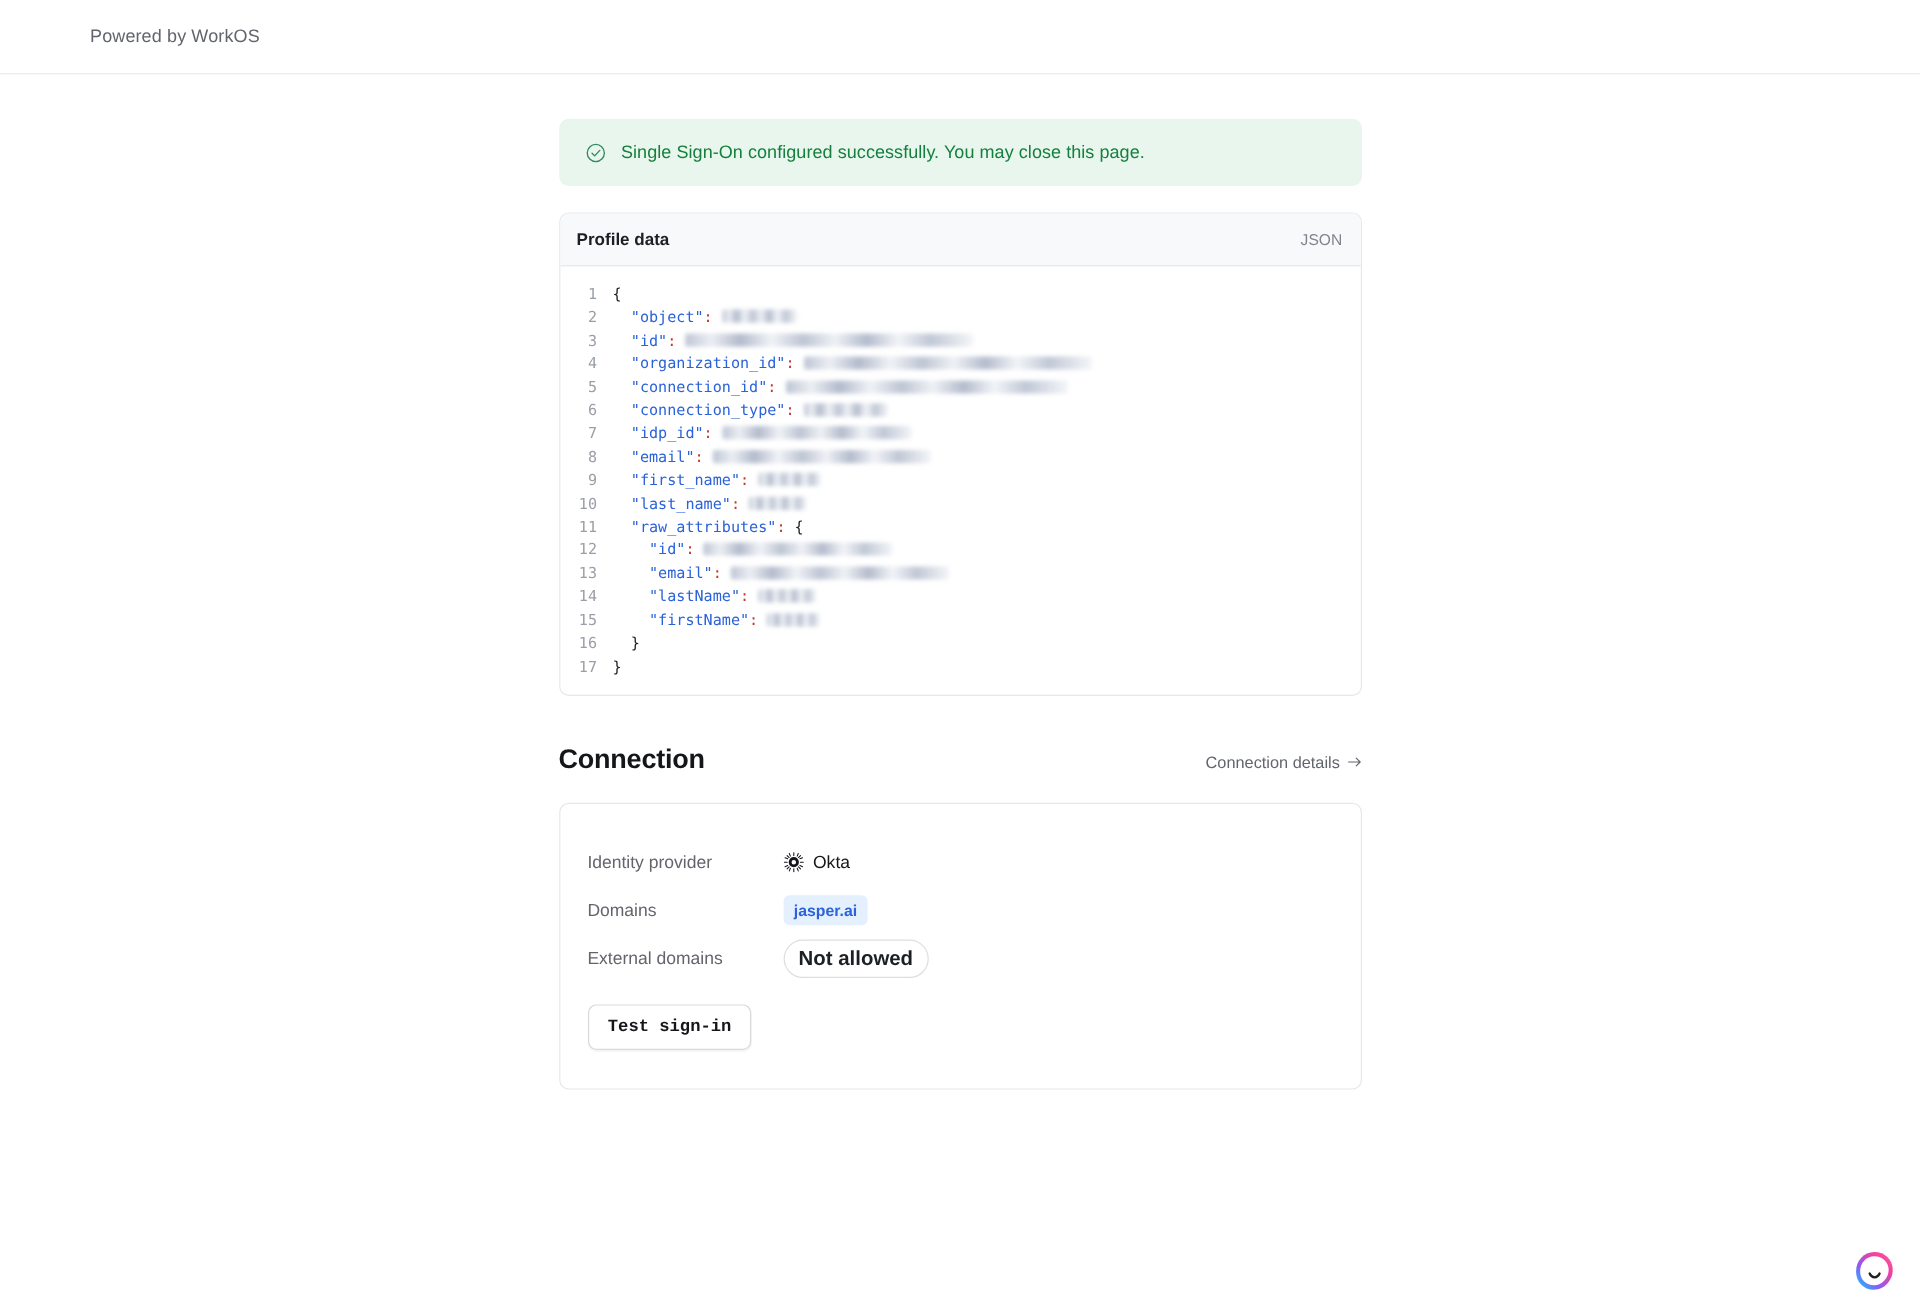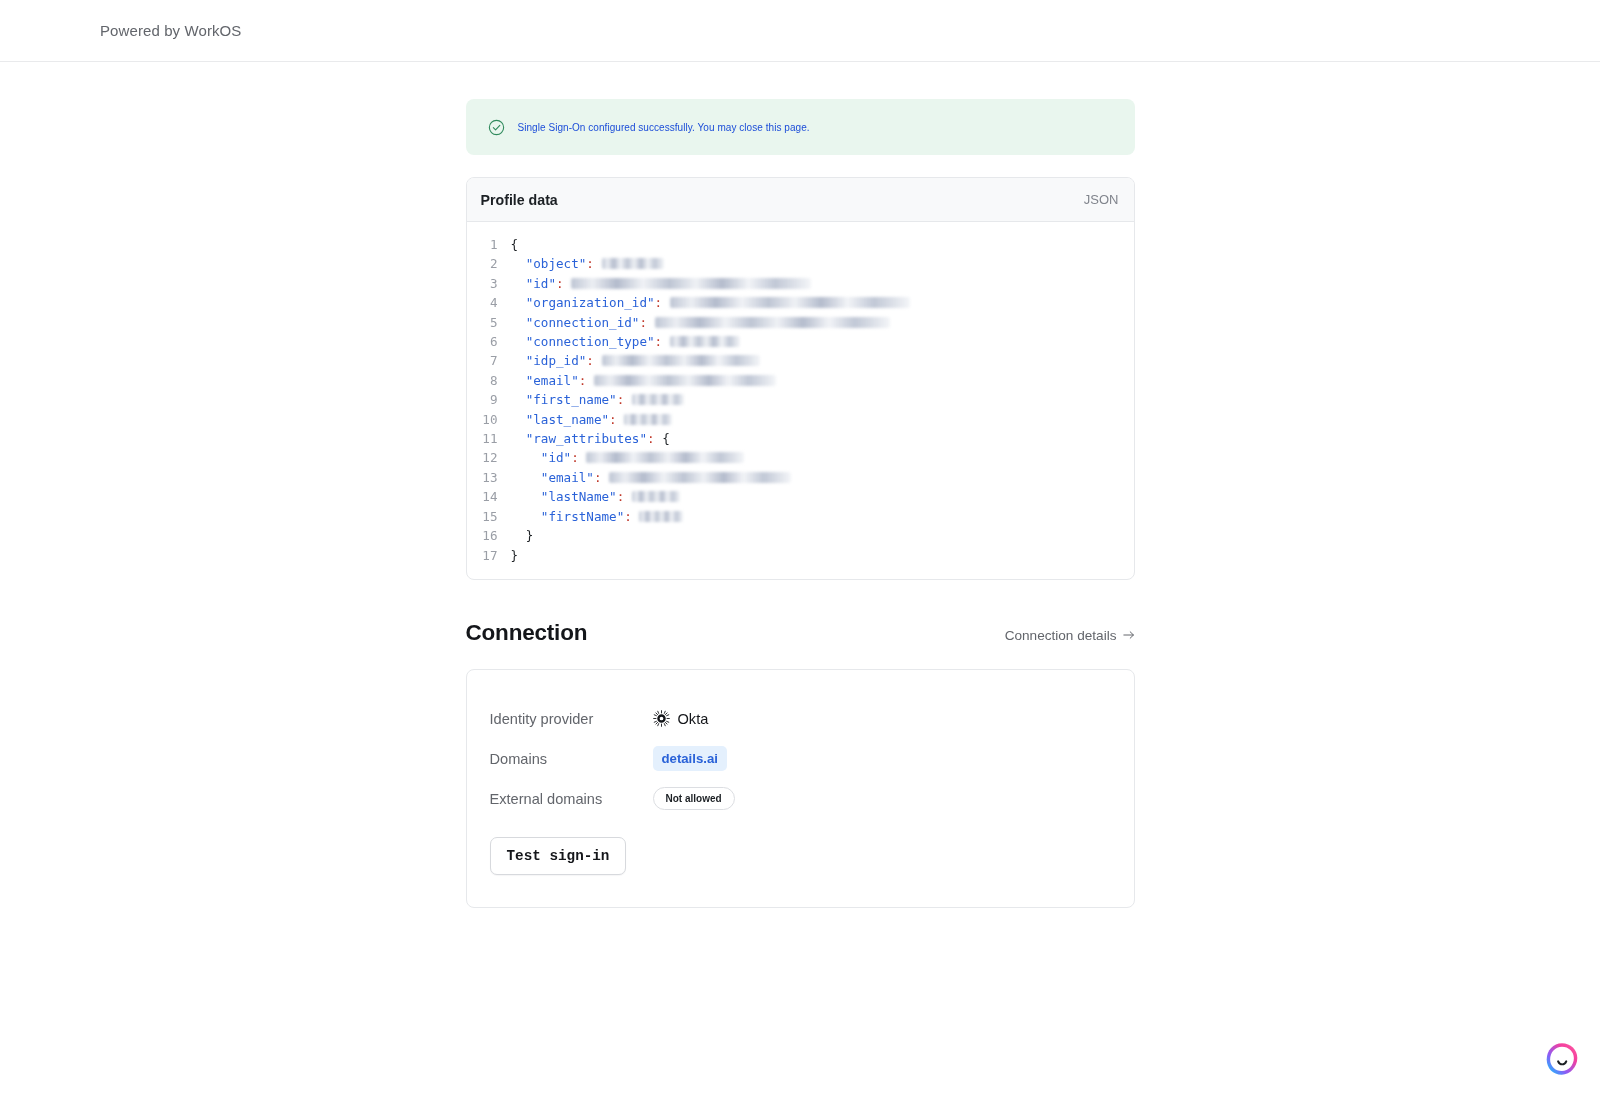--- a/index.html
+++ b/index.html
@@ -11,21 +11,21 @@
     -webkit-font-smoothing: antialiased;
   }
   body { position: relative; overflow: hidden; }
 
   
   .topbar {
     height: 62px;
     border-bottom: 1px solid #e9eaec;
     display: flex;
     align-items: center;
-    padding-left: 100px;
+    padding-left: 75px;
   }
   .powered-by {
     font-size: 15px;
     color: #62656b;
     letter-spacing: .1px;
   }
 
   
   .page {
     width: 669px;
@@ -38,22 +38,22 @@
     background: #e9f6ee;
     border-radius: 8px;
     height: 56px;
     display: flex;
     align-items: center;
     padding-left: 22px;
     gap: 13px;
   }
   .banner-icon { width: 17px; height: 17px; display: block; flex: none; }
   .banner-text {
-    font-size: 10px;
-    color: #1d4ed8;
+    font-size: 15px;
+    color: #15803d;
     letter-spacing: .05px;
     text-align: center;
   }
 
   
   .card {
     margin-top: 22px;
     border: 1px solid #e6e8eb;
     border-radius: 8px;
     background: #fff;
@@ -162,21 +162,21 @@
     color: #2a62d8;
     font-size: 13.2px;
     font-weight: bold;
     border-radius: 5px;
     padding: 5px 9px;
     display: inline-block;
   }
   .pill {
     border: 1px solid #dcdee2;
     border-radius: 999px;
-    font-size: 10px;
+    font-size: 17px;
     font-weight: bold;
     color: #1c2024;
     padding: 5px 12px;
     display: inline-block;
     background: #fff;
   }
 
   .btn {
     margin-top: 18px;
     display: inline-block;
@@ -289,21 +289,21 @@
               </g>
             </g>
           </svg>
         </span>
         <span class="idp-name">Okta</span>
       </span>
     </div>
 
     <div class="row">
       <span class="row-label">Domains</span>
-      <span class="chip">details.ai</span>
+      <span class="chip">jasper.ai</span>
     </div>
 
     <div class="row">
       <span class="row-label">External domains</span>
       <span class="pill">Not allowed</span>
     </div>
 
     <button class="btn">Test sign-in</button>
   </div>
 </div>

